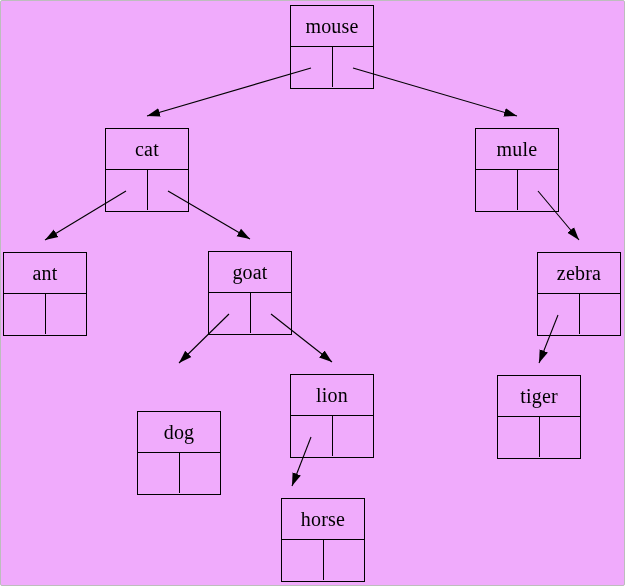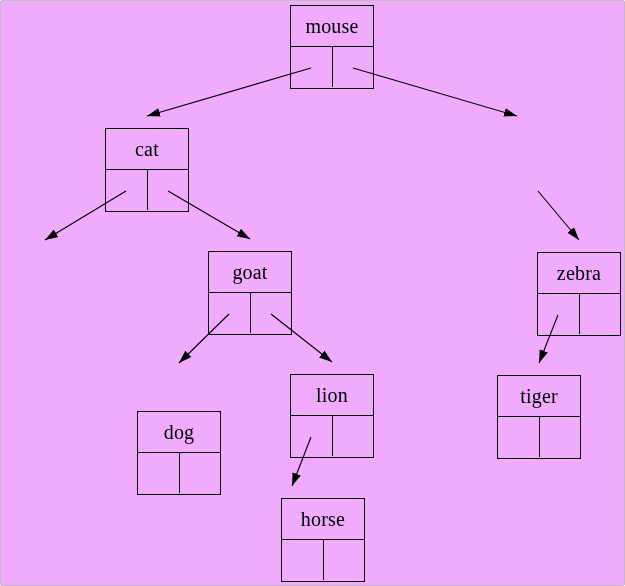--- a/index.html
+++ b/index.html
@@ -78,20 +78,34 @@
           <div class="pointer-cell right"></div>
         </div>
       </div>
       <div class="tree-node" style="left: 104px; top: 127px;">
         <div class="node-label">cat</div>
         <div class="node-cells">
           <div class="pointer-cell left"></div>
           <div class="pointer-cell right"></div>
         </div>
       </div>
+      <div class="tree-node" style="left: 474px; top: 127px;">
+        <div class="node-label">mule</div>
+        <div class="node-cells">
+          <div class="pointer-cell left"></div>
+          <div class="pointer-cell right"></div>
+        </div>
+      </div>
+      <div class="tree-node" style="left: 2px; top: 251px;">
+        <div class="node-label">ant</div>
+        <div class="node-cells">
+          <div class="pointer-cell left"></div>
+          <div class="pointer-cell right"></div>
+        </div>
+      </div>
       <div class="tree-node" style="left: 207px; top: 250px;">
         <div class="node-label">goat</div>
         <div class="node-cells">
           <div class="pointer-cell left"></div>
           <div class="pointer-cell right"></div>
         </div>
       </div>
       <div class="tree-node" style="left: 536px; top: 251px; text-align: right;">
         <div class="node-label">zebra</div>
         <div class="node-cells">

